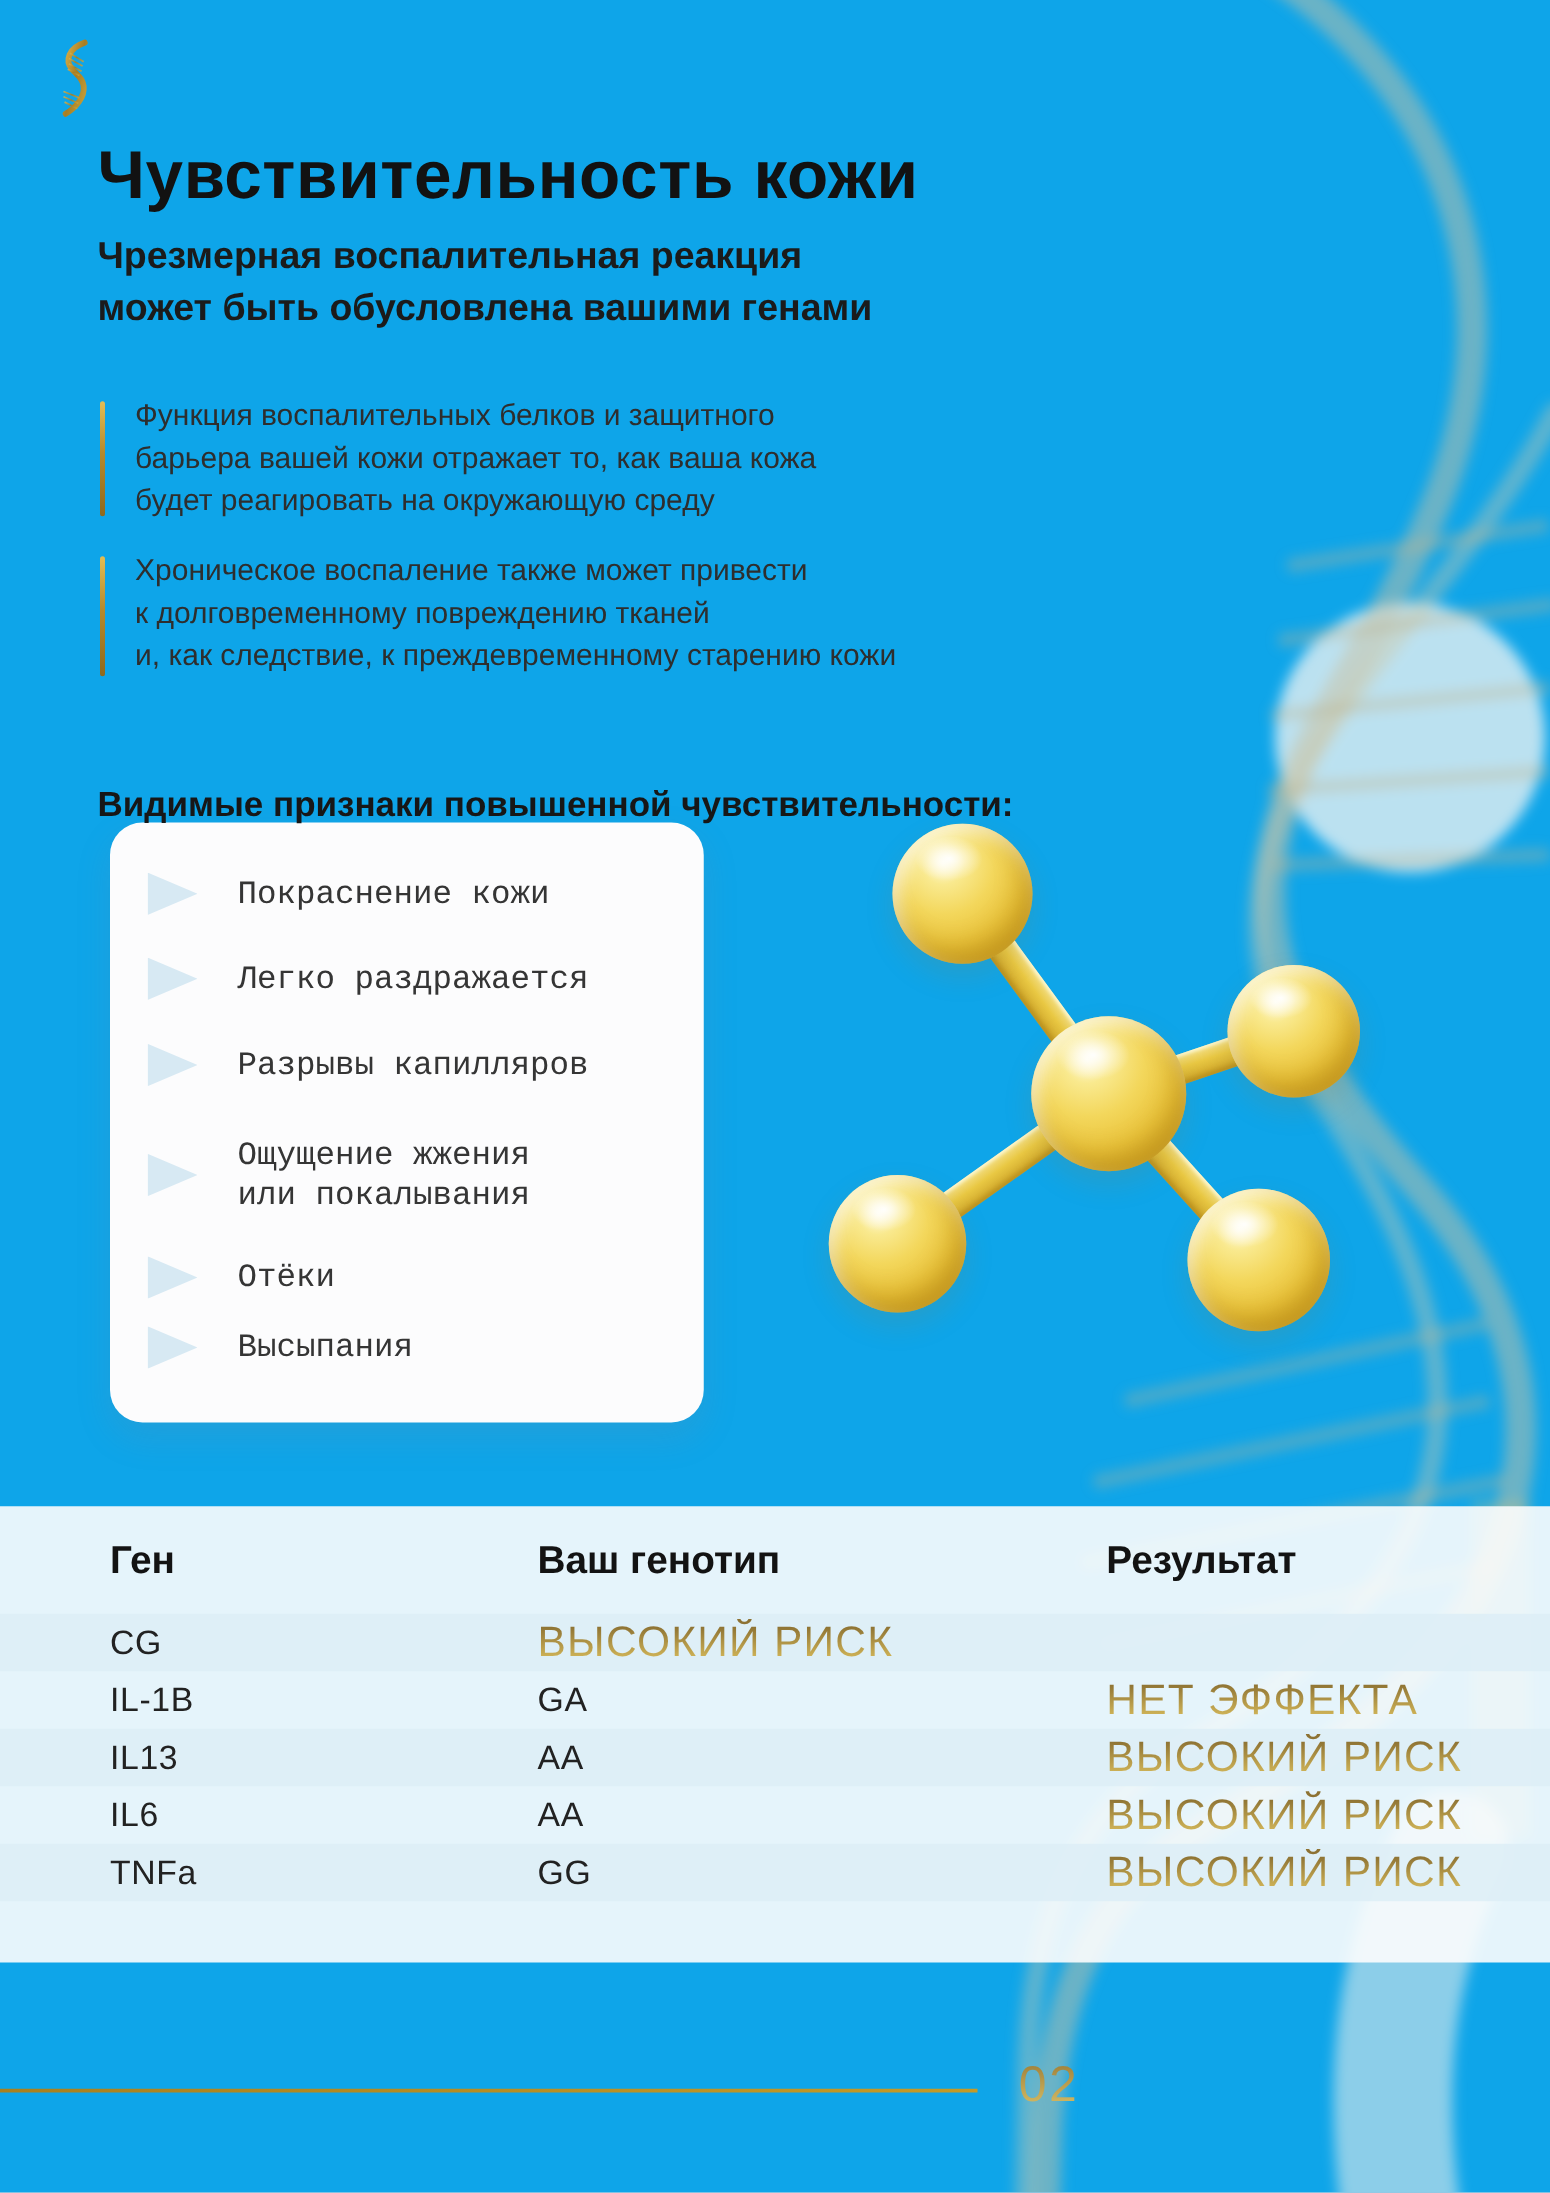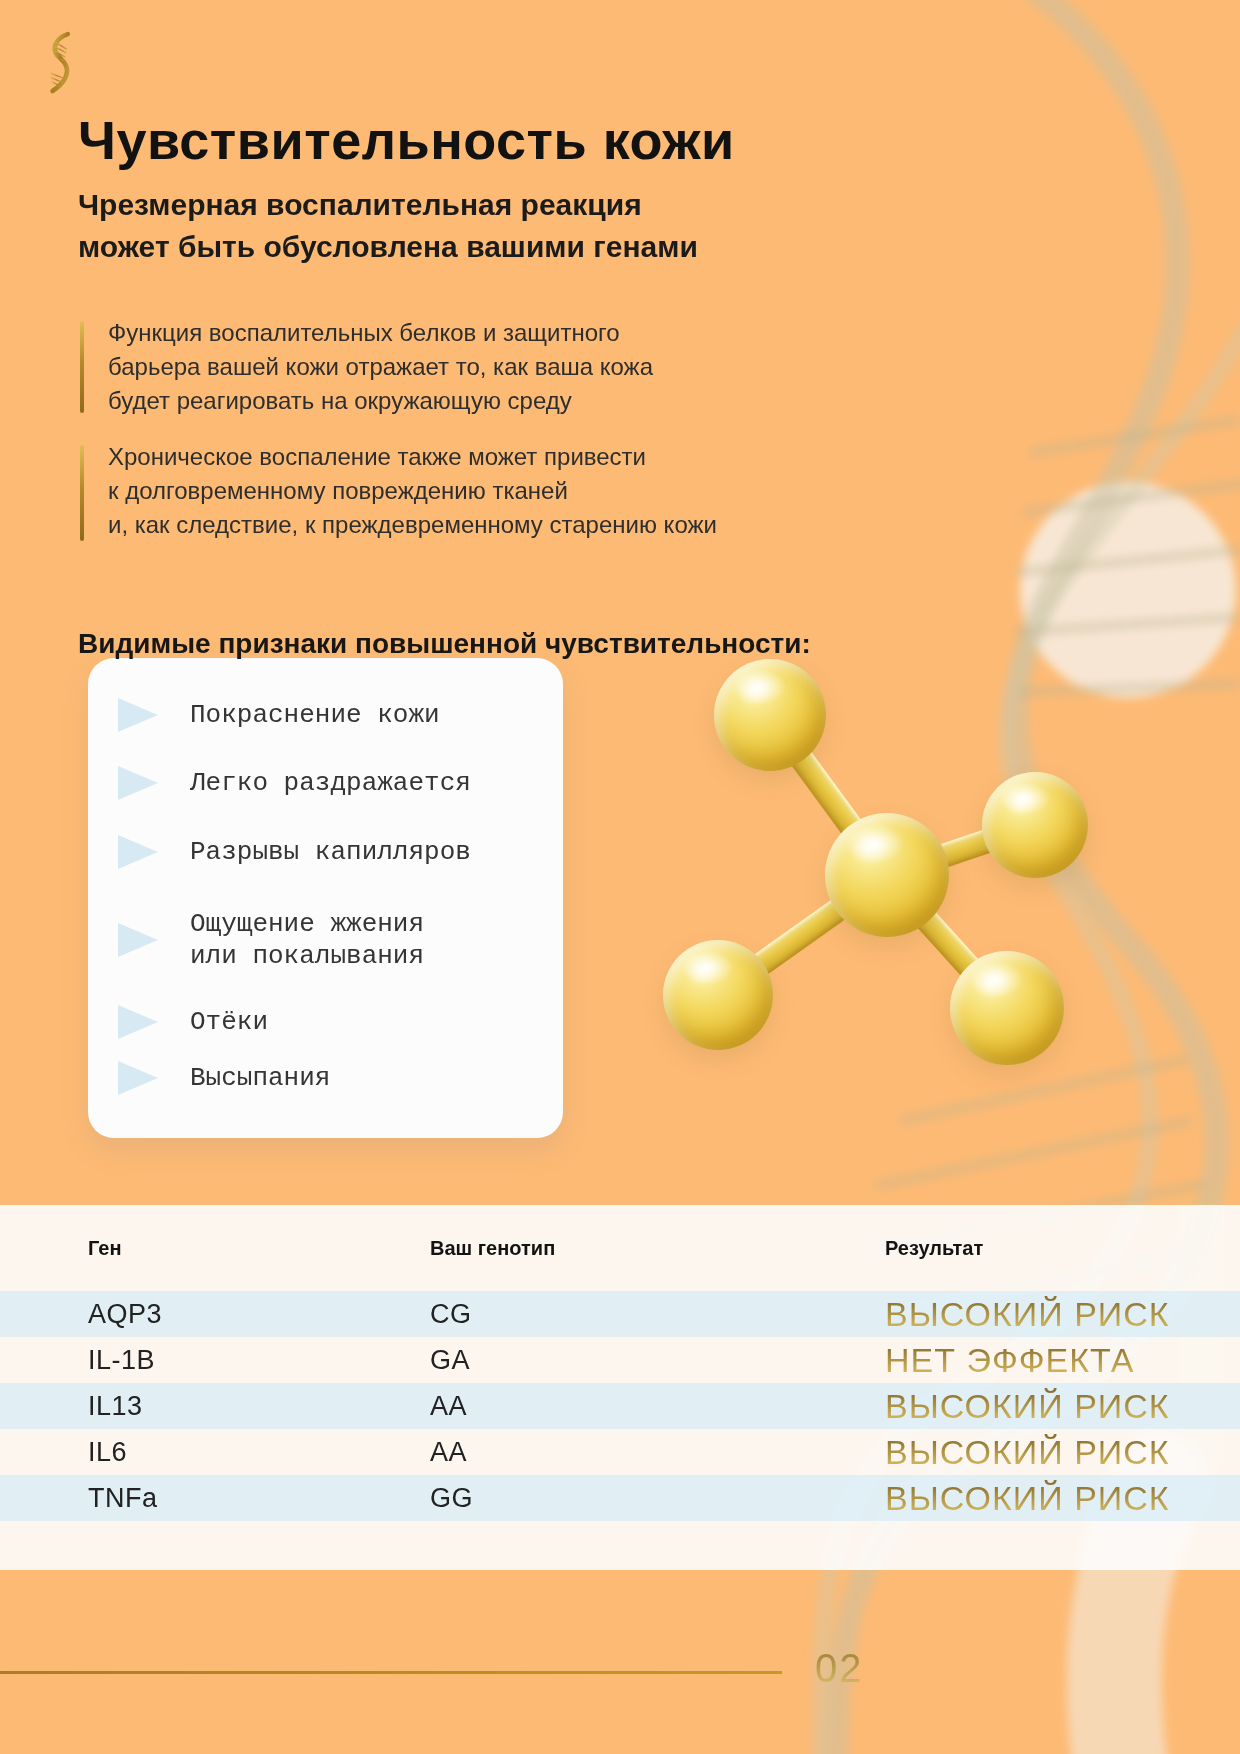--- a/index.html
+++ b/index.html
@@ -1,18 +1,18 @@
 <!DOCTYPE html>
 <html><head>
 <meta charset="utf-8">
 <style>
   html,body{margin:0;padding:0;background:#dcdcde;}
   .page{
     position:relative; width:1240px; height:1754px; overflow:hidden;
-    background:#fdba74;
+    background:#0ea5e9;
     font-family:"Liberation Sans", sans-serif;
     color:#1c1c1c;
   }
   
   .helix{position:absolute; left:0; top:0; z-index:0;}
   
   .logo{position:absolute; left:44px; top:28px; width:34px; height:70px; z-index:3;}
   
   .h1{
     position:absolute; left:78px; top:112px; z-index:3;
@@ -64,21 +64,21 @@
     background:radial-gradient(closest-side, rgba(255,255,255,.95), rgba(255,255,255,0));}
   
   .geno{
     position:absolute; left:0; top:1205px; width:1240px; height:365px; z-index:2;
     background:rgba(253,253,253,.9);
   }
   .geno .hdr-row{
     height:86px; display:grid; grid-template-columns:342px 455px auto;
     padding-left:88px; align-items:center;
   }
-  .geno .hdr{font-size:20px; font-weight:800; color:#131313;}
+  .geno .hdr{font-size:31px; font-weight:800; color:#131313;}
   .geno .row{
     height:46px; display:grid; grid-template-columns:342px 455px auto;
     padding-left:88px; align-items:center;
   }
   .geno .row.alt{background:rgba(221,238,246,.88);}
   .geno .gene,.geno .gt{font-size:27px; color:#222; font-weight:400; letter-spacing:.5px;}
   .geno .result{font-size:34px; letter-spacing:1px; font-weight:400; color:#b3923d;}
   @supports (-webkit-background-clip:text){
     .geno .result{
       background:linear-gradient(180deg,#8d7233 15%,#d9bd5d 90%);
@@ -213,21 +213,20 @@
     <div class="sphere" style="left:265px; top:233px; width:124px; height:124px"></div>
   </div>
 
   <section class="geno">
     <div class="hdr-row">
       <div class="hdr">Ген</div>
       <div class="hdr">Ваш генотип</div>
       <div class="hdr">Результат</div>
     </div>
     <div class="row alt">
-      <div class="gene">AQP3</div>
       <div class="gt">CG</div>
       <div class="result">ВЫСОКИЙ РИСК</div>
     </div>
     <div class="row">
       <div class="gene">IL-1B</div>
       <div class="gt">GA</div>
       <div class="result">НЕТ ЭФФЕКТА</div>
     </div>
     <div class="row alt">
       <div class="gene">IL13</div>

